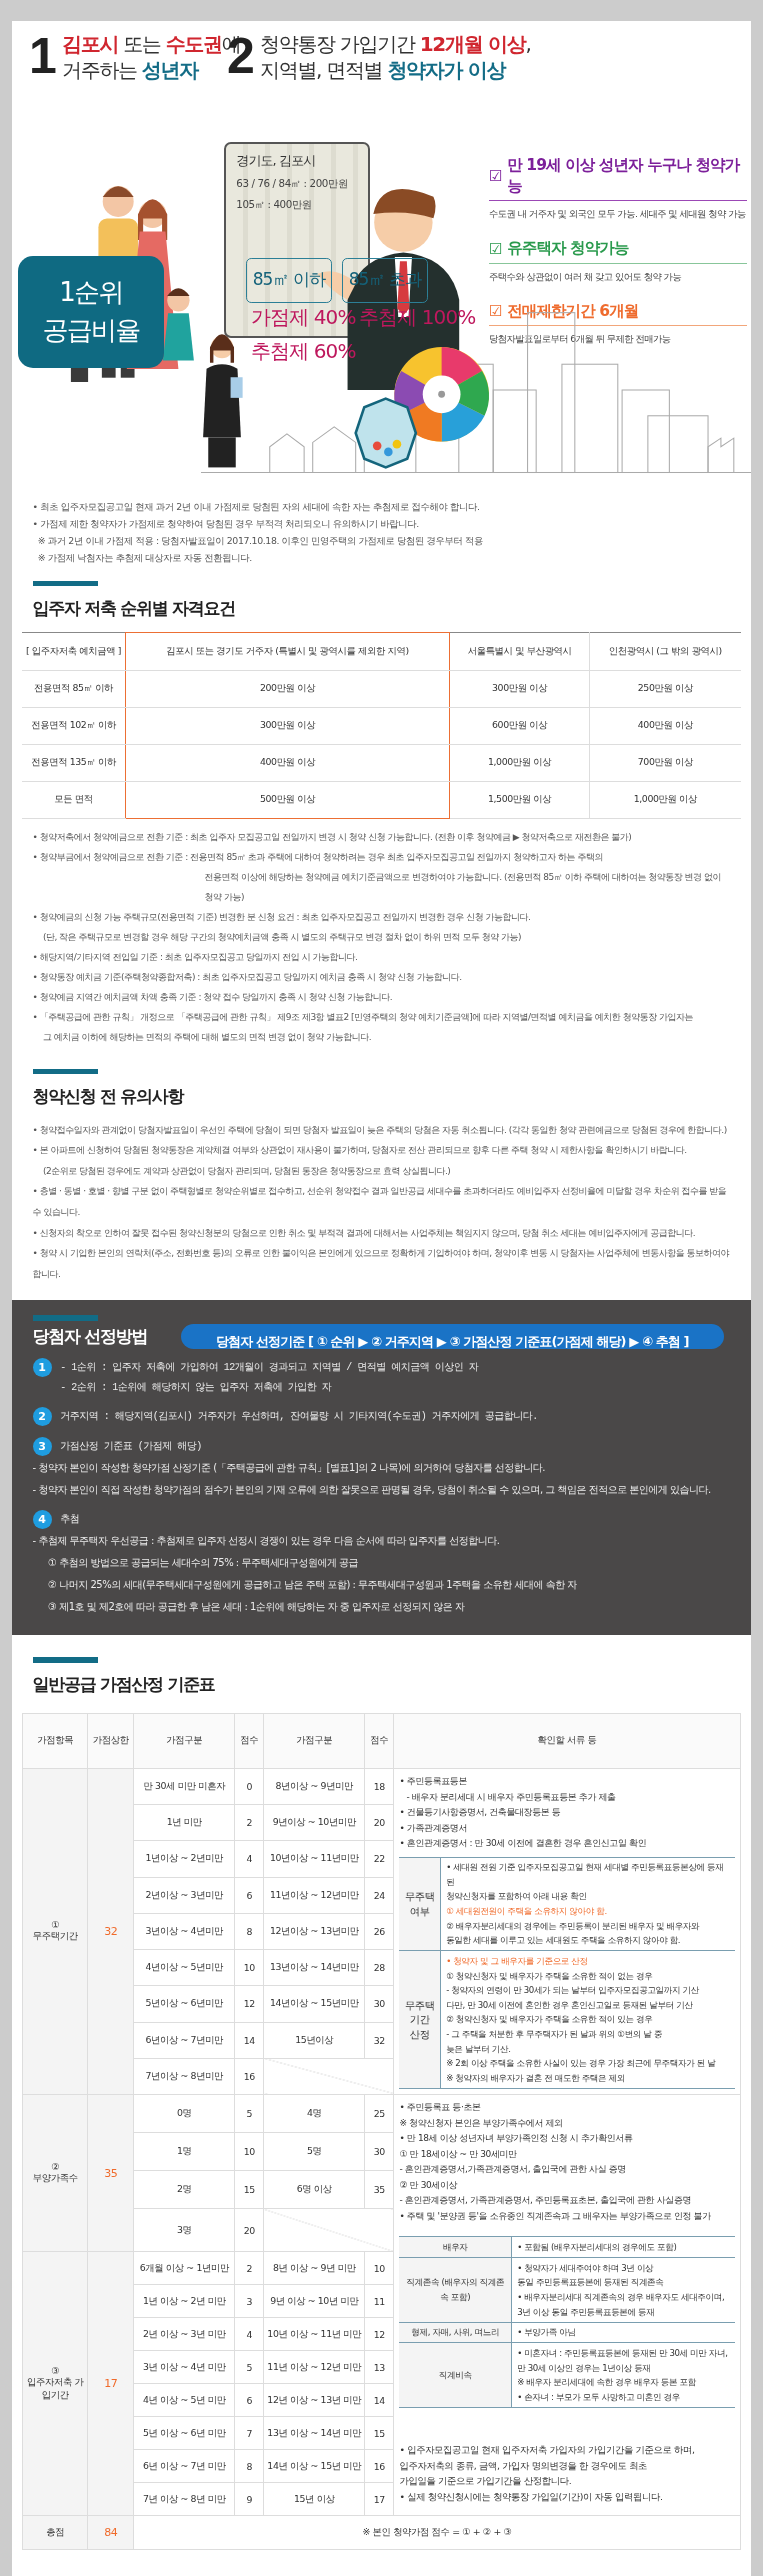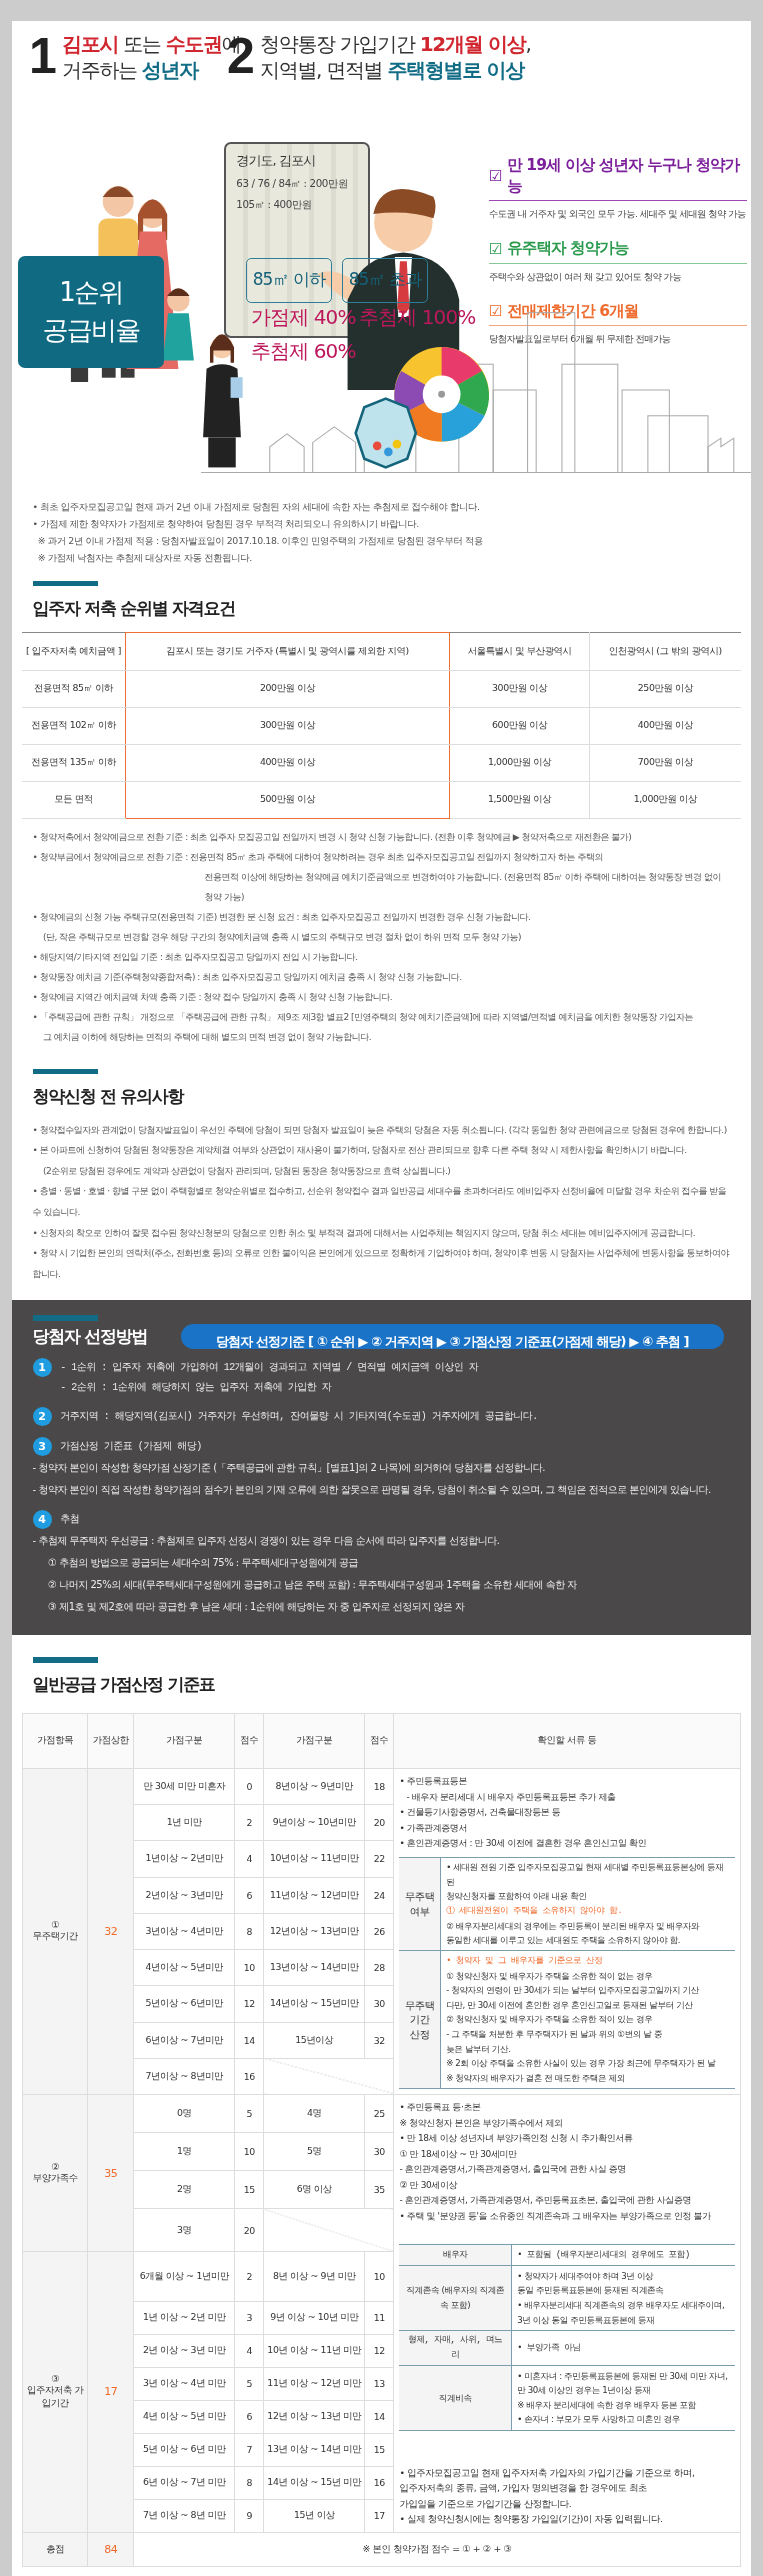--- a/index.html
+++ b/index.html
@@ -1,20 +1,20 @@
 <!DOCTYPE html>
 <html style="font-size:13.7px"><head>
 <meta charset="utf-8">
 <style>
   * { box-sizing: border-box; margin: 0; padding: 0; }
   body { width: 763px; height: 2576px; background: #cccccc; font-family: "DejaVu Sans", "Liberation Sans", sans-serif; color: #333; overflow: hidden; }
   .page { position: absolute; left: 12px; top: 20.6px; width: 739px; background: #fff; }
   .red { color: #d0262f; }
   .blue { color: #136c86; }
-  .orange { color: #f06a2a; font-family: Liberation Mono, monospace; }
+  .orange { color: #f06a2a; }
 
   
   .hero { position: relative; height: 477px; }
   .req { position: absolute; top: 10.3px; display: flex; align-items: flex-start; }
   .req .num { font-size: 50px; font-weight: bold; line-height: 50px; color: #222; margin-right: 5.2px; font-family: "Liberation Sans", sans-serif; }
   .req .txt { font-size: 20px; line-height: 26px; color: #333; letter-spacing: -1.3px; }
   .req .txt b { font-weight: bold; }
   .req1 { left: 17px; }
   .req2 { left: 215px; }
 
@@ -26,21 +26,21 @@
   .man { position: absolute; left: 301px; top: 150px; width: 155px; height: 219px; }
 
   .perks { position: absolute; left: 477px; top: 129px; width: 258px; }
   .perk-title { font-size: 15.5px; font-weight: bold; letter-spacing: -0.9px; padding: 5.2px 0 3.4px 0; border-bottom: 1.7px solid; display: flex; align-items: center; gap: 5.2px; }
   .perk-desc { font-size: 9.4px; color: #444; padding: 6.9px 0 12px 0; letter-spacing: -0.6px; }
   .chk { font-size: 15.5px; }
   .p1 { color: #7c1f9a; border-color: #9b47b5; }
   .p2 { color: #2a9a4d; border-color: #88c69a; }
   .p3 { color: #ef6b2d; border-color: #f2a67a; }
 
-  .rank-box { position: absolute; left: 6px; top: 235px; width: 146px; height: 112px; background: #0f6a82; border-radius: 7px; color: #fff; text-align: center; font-size: 26px; line-height: 38px; padding-top: 17px; letter-spacing: -1.7px; }
+  .rank-box { position: absolute; left: 6px; top: 235px; width: 146px; height: 112px; background: #0f6a82; border-radius: 15px; color: #fff; text-align: center; font-size: 26px; line-height: 38px; padding-top: 17px; letter-spacing: -1.7px; }
   .size-tag { position: absolute; top: 237px; width: 86px; height: 45px; border: 1.7px solid #2c7f96; border-radius: 5.2px; color: #14627a; font-size: 17px; text-align: center; line-height: 41px; letter-spacing: -0.9px; }
   .tag1 { left: 234px; }
   .tag2 { left: 330px; }
   .ratio { position: absolute; top: 279px; font-size: 20px; color: #be185d; line-height: 34px; font-weight: normal; letter-spacing: -0.9px; }
   .ratio1 { left: 239px; }
   .ratio2 { left: 347px; }
 
   .city { position: absolute; left: 189px; top: 283px; width: 550px; height: 172px; }
 
   .notes { padding: 0 20.6px; font-size: 9.4px; color: #555; line-height: 17px; letter-spacing: -0.4px; }
@@ -100,21 +100,21 @@
       <div class="num">1</div>
       <div class="txt">
         <div><b class="red">김포시</b><span> 또는 </span><b class="red">수도권</b><span>에</span></div>
         <div><span>거주하는 </span><b class="blue">성년자</b></div>
       </div>
     </div>
     <div class="req req2">
       <div class="num">2</div>
       <div class="txt">
         <div><span>청약통장 가입기간 </span><b class="red">12개월 이상</b><span>,</span></div>
-        <div><span>지역별, 면적별 </span><b class="blue">주택형별로 이상</b></div>
+        <div><span>지역별, 면적별 </span><b class="blue">청약자가 이상</b></div>
       </div>
     </div>
 
     <svg class="family" viewBox="0 0 180 250">
       <circle cx="85" cy="40" r="18" fill="#f3c6a5"></circle>
         <path d="M67 35 q18 -25 36 0" fill="#8a4a2a"></path>
       <rect x="62" y="60" width="46" height="90" rx="10" fill="#f3c05a"></rect>
       <rect x="66" y="150" width="16" height="95" fill="#3a3a3a"></rect>
         <rect x="88" y="150" width="16" height="95" fill="#3a3a3a"></rect>
       <circle cx="125" cy="55" r="16" fill="#f3c6a5"></circle>
@@ -455,21 +455,21 @@
           <td>25</td>
         <td class="docs" rowspan="12">
           <div>• 주민등록표 등·초본</div>
           <div> ※ 청약신청자 본인은 부양가족수에서 제외</div>
           <div>• 만 18세 이상 성년자녀 부양가족인정 신청 시 추가확인서류</div>
           <div> ① 만 18세이상 ~ 만 30세미만</div>
           <div>  - 혼인관계증명서,가족관계증명서, 출입국에 관한 사실 증명</div>
           <div> ② 만 30세이상</div>
           <div>  - 혼인관계증명서, 가족관계증명서, 주민등록표초본, 출입국에 관한 사실증명</div>
           <div>• 주택 및 '분양권 등'을 소유중인 직계존속과 그 배우자는 부양가족으로 인정 불가</div>
-          <table class="inner inner2" style="margin-top:20px">
+          <table class="inner inner2" style="margin-top:12px">
             <tbody>
                 <tr>
                   <td class="lab orange">배우자</td>
                   <td class="orange">• 포함됨 (배우자분리세대의 경우에도 포함)</td>
                 </tr>
             <tr>
                   <td class="lab">직계존속 (배우자의 직계존속 포함)</td>
                   <td>
                     <div>• 청약자가 세대주여야 하며 3년 이상</div>
                     <div>  동일 주민등록표등본에 등재된 직계존속</div>

